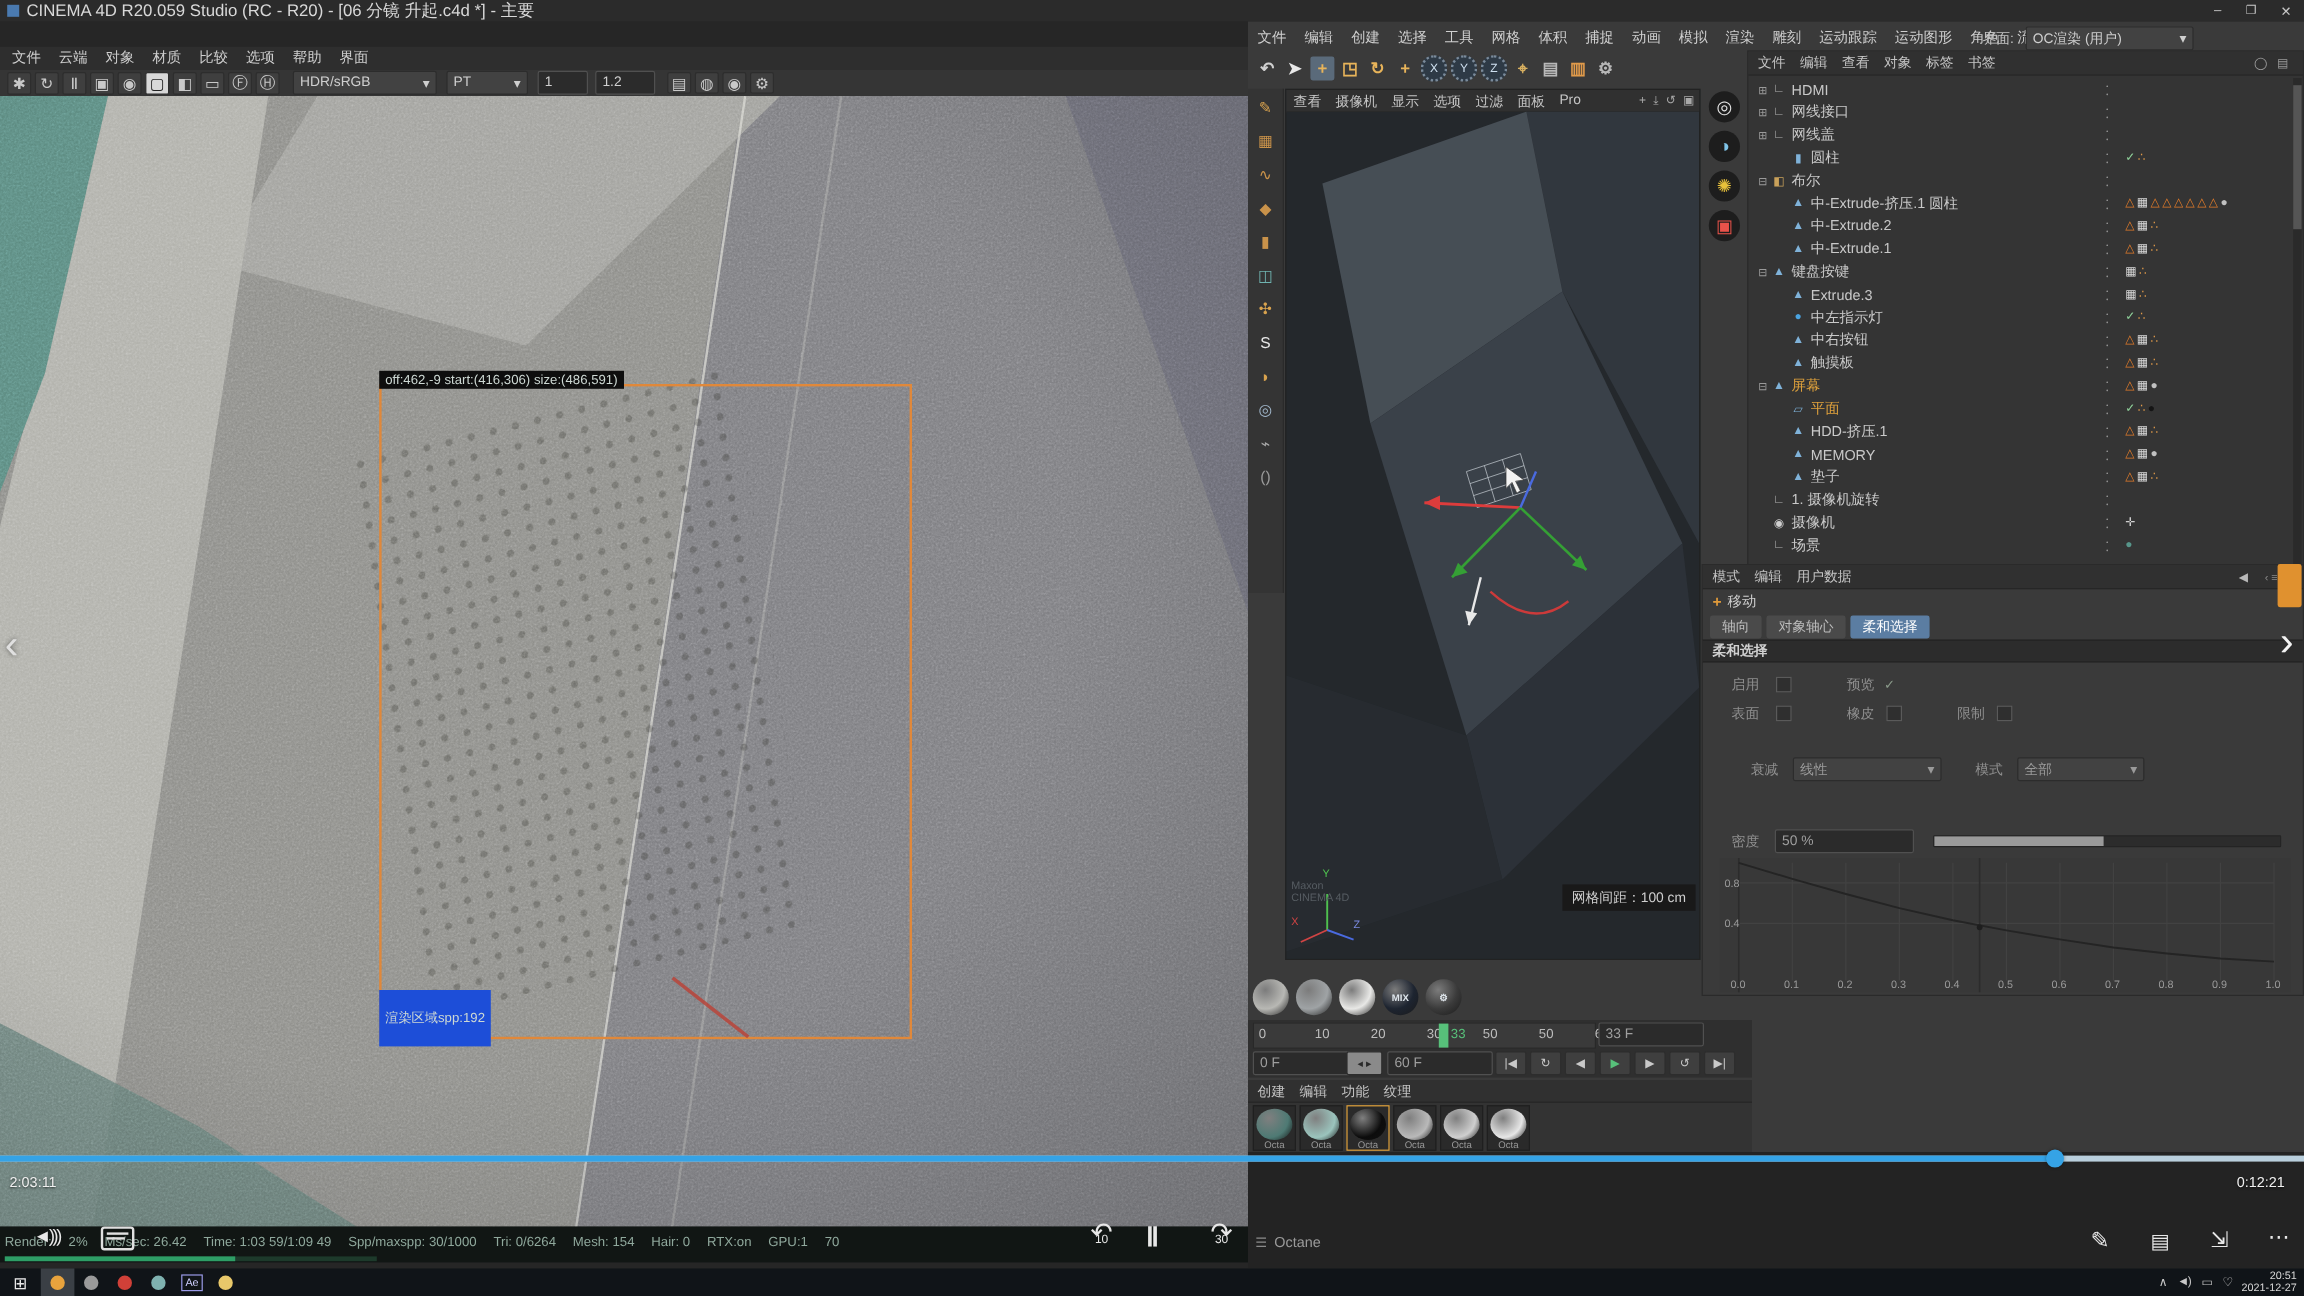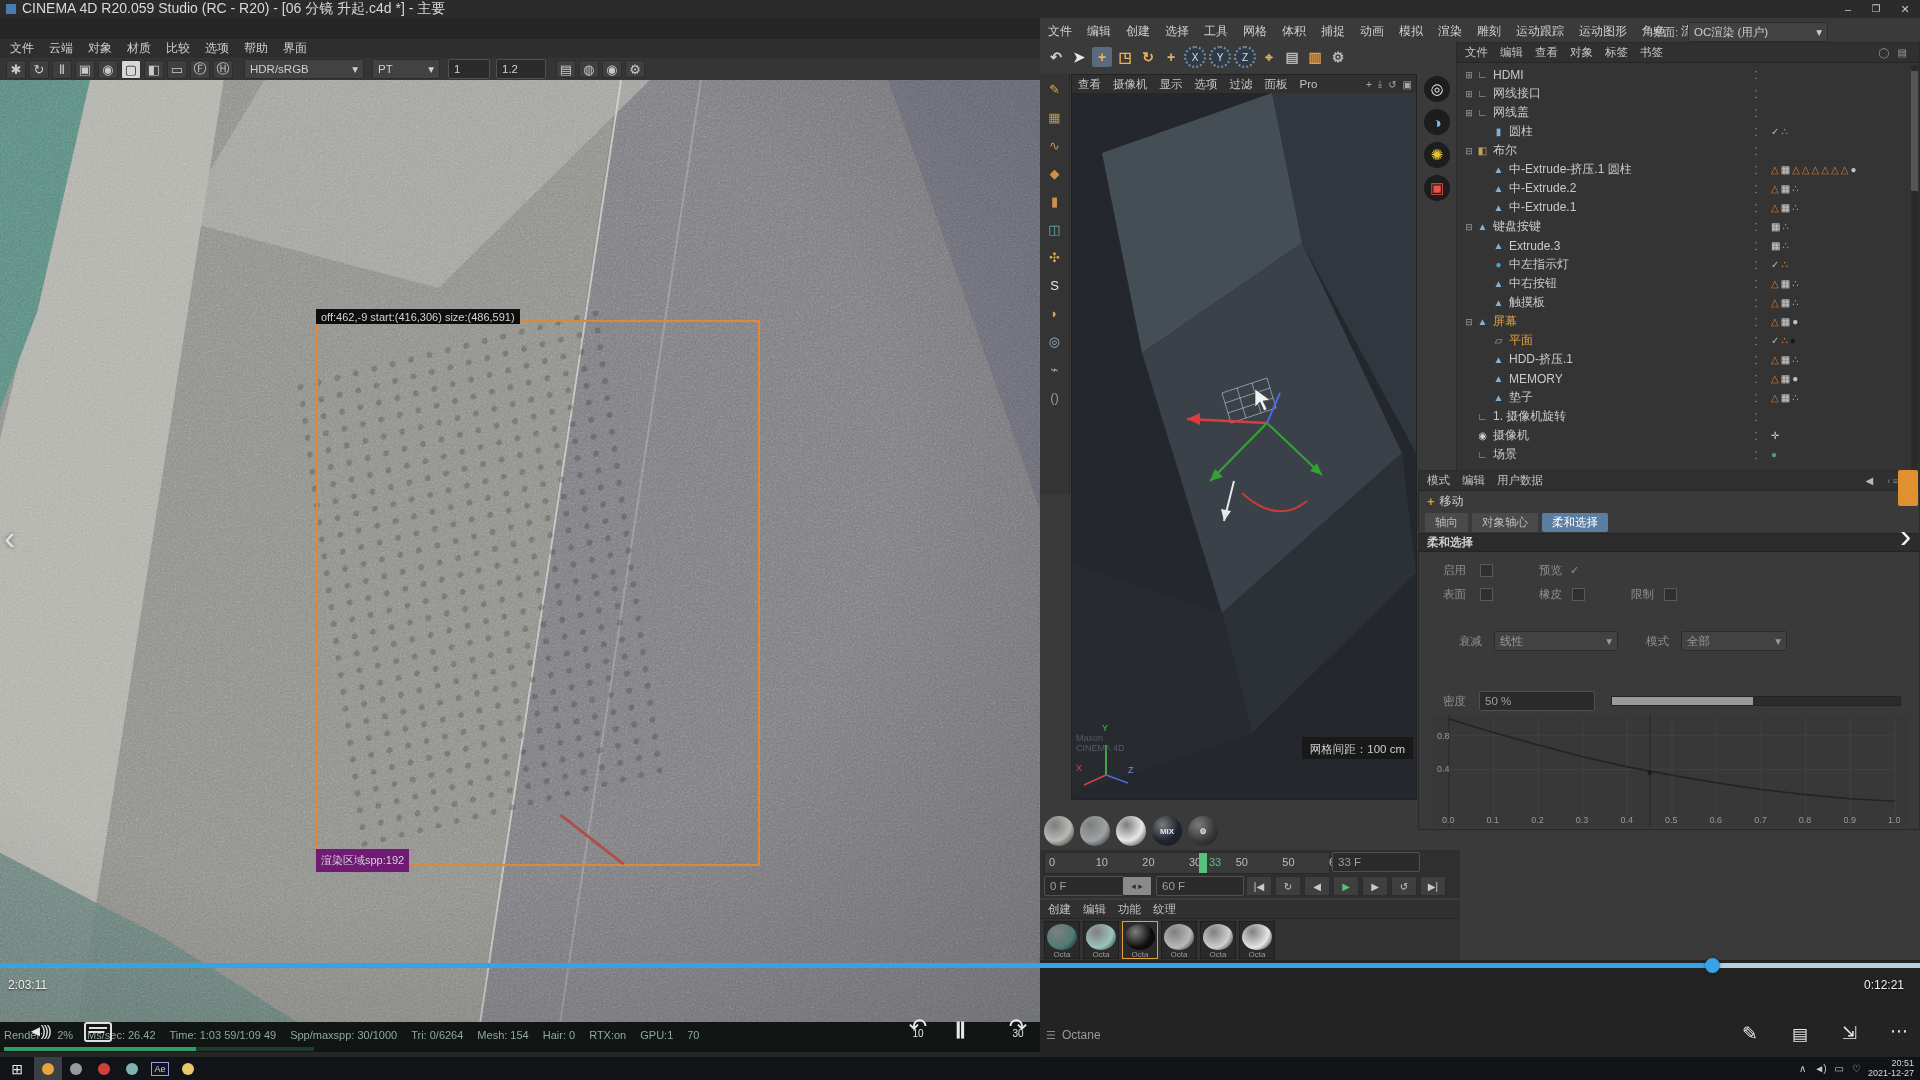--- a/index.html
+++ b/index.html
@@ -100,21 +100,21 @@
       <div class="abs" style="left:620px;top:0;width:2px;height:1030px;background:#d8d8d2;opacity:.75;transform:rotate(8.5deg);transform-origin:top left;"></div>
       <div class="abs" style="left:700px;top:0;width:2px;height:1030px;background:#cfcfc9;opacity:.3;transform:rotate(8.5deg);transform-origin:top left;"></div>
       <div class="abs" style="left:318px;top:260px;width:330px;height:470px;transform:rotate(-14deg) skewX(-6deg);background-image:radial-gradient(circle,rgba(55,55,50,.38) 2.5px,rgba(0,0,0,0) 3.5px);background-size:19px 17px;opacity:.85;"></div>
       <div class="abs noise" style="left:0;top:0;width:1040px;height:944px;"></div>
       <div class="abs" style="left:0;top:0;width:1040px;height:944px;background:radial-gradient(ellipse at 35% 40%,rgba(0,0,0,0) 55%,rgba(35,38,42,.22) 100%);"></div>
 
       <div class="abs" style="left:316px;top:240px;width:444px;height:546px;border:2px solid #e0883a;box-sizing:border-box;">
         <div class="abs" style="left:-2px;top:-13px;height:15px;background:#0e0e0e;padding:0 5px;display:flex;align-items:center;">
           <span style="color:#cdd8d3;font-size:11px;white-space:nowrap;">off:462,-9 start:(416,306) size:(486,591)</span>
         </div>
-        <div class="abs" style="left:-2px;bottom:-8px;height:15px;background:#701a75;padding:4px 5px;display:flex;align-items:center;">
+        <div class="abs" style="left:-2px;bottom:-8px;height:15px;background:#1d4ed8;padding:16px 5px;display:flex;align-items:center;">
           <span style="color:#cdd8d3;font-size:11px;white-space:nowrap;">渲染区域spp:192</span>
         </div>
       </div>
       <div class="abs" style="left:552px;top:758px;width:80px;border-top:3px solid #b8443a;transform:rotate(38deg);opacity:.85;"></div>
       <span class="abs" style="left:4px;top:438px;color:#e0e0e0;font-size:34px;text-shadow:0 0 4px rgba(0,0,0,.5);">‹</span>
     </div>
 
     <div class="abs" style="left:0;top:1004px;width:1040px;height:30px;background:#111614;">
       <div id="oct-status" class="row" style="height:26px;padding-left:4px;">
           <span style="color: rgb(143, 168, 156); font-size: 11px; margin-right: 14px; white-space: nowrap;">Render:</span>

